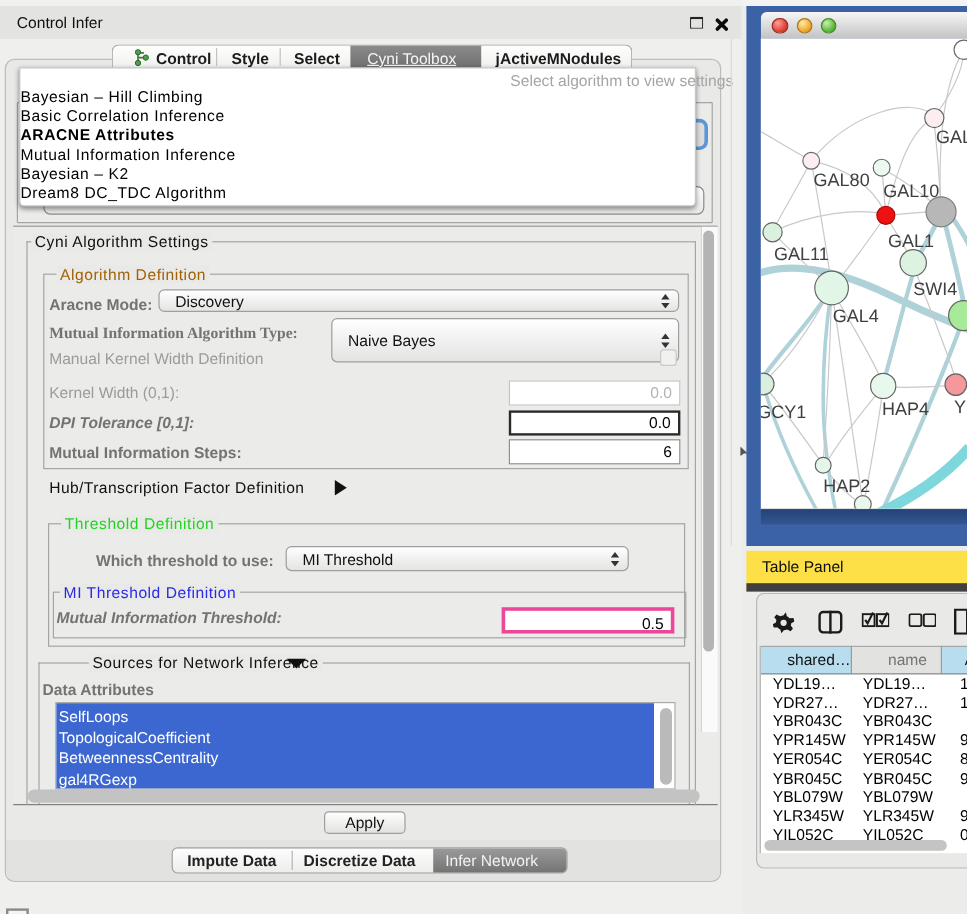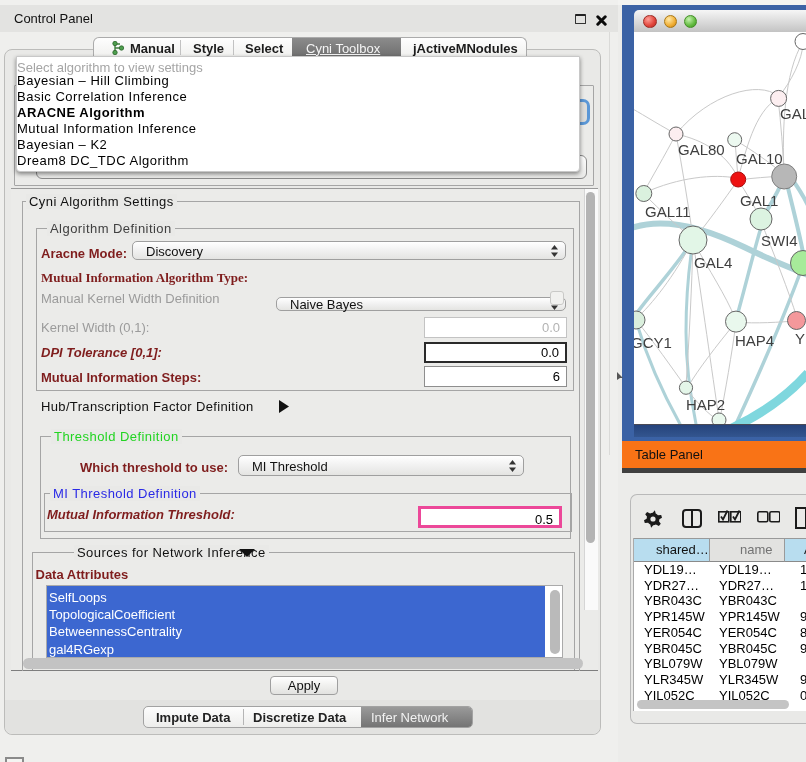--- a/index.html
+++ b/index.html
@@ -1,37 +1,37 @@
 <!DOCTYPE html>
 <html><head>
 <meta charset="utf-8">
 <style>
   html,body{margin:0;padding:0;}
   body{width:806px;height:762px;position:relative;background:#ececea;
        font-family:"Liberation Sans",sans-serif;overflow:hidden;}
   .abs{position:absolute;}
-  .lbl{position:absolute;font-size:13px;font-weight:bold;color:#7f1d1d;white-space:nowrap;}
+  .lbl{position:absolute;font-size:13px;font-weight:bold;color:#737373;white-space:nowrap;}
   .glbl{position:absolute;font-size:13px;font-weight:normal;color:#9b9b9b;white-space:nowrap;}
   .combo{position:absolute;border:1px solid #9f9f9f;border-radius:5px;
          background:linear-gradient(#ffffff,#f2f2f2 45%,#e4e4e2);box-sizing:border-box;}
   .combo .tx{position:absolute;left:13px;top:50%;transform:translateY(-50%);font-size:13px;color:#111;}
   .stepper{position:absolute;right:6px;top:50%;transform:translateY(-50%);width:9px;height:12px;}
   .field{position:absolute;background:#fff;box-sizing:border-box;font-size:13px;
          text-align:right;line-height:20px;padding-right:6px;}
   .fieldset{position:absolute;border:1px solid #a5a5a5;border-right:1px solid #a5a5a5;box-sizing:border-box;
             box-shadow:inset 0 0 0 0 #fff;}
   .ftitle{position:absolute;top:-8px;font-size:13px;letter-spacing:0.45px;background:#e9e9e7;padding:0 3px;white-space:nowrap;}
 </style>
 </head>
 <body>
 
 <div class="abs" style="left:0;top:0;width:806px;height:5px;background:#f3f3f1;"></div>
 <div class="abs" style="left:0;top:0;width:618px;height:762px;background:#f0f0ee;"></div>
 <div class="abs" id="cp-titlebar" style="left:0;top:5px;width:618px;height:27px;background:#e3e3e1;border-bottom:1px solid #d0d0ce;">
-  <span style="position:absolute;left:14px;top:6px;font-size:13px;color:#111;">Control Panel</span>
+  <span style="position:absolute;left:14px;top:6px;font-size:13px;color:#111;">Control Infer</span>
 
   <div style="position:absolute;left:575px;top:9px;width:11px;height:10px;border:1.5px solid #333;border-top:2.5px solid #222;border-radius:1px;box-sizing:border-box;"></div>
 
   <svg style="position:absolute;left:596px;top:9.5px;" width="11" height="11" viewBox="0 0 11 11">
     <path d="M1.8 1.8 L9.2 9.2 M9.2 1.8 L1.8 9.2" stroke="#0a0a0a" stroke-width="3" stroke-linecap="round"></path>
   </svg>
 </div>
 <div class="abs" style="left:0;top:32px;width:618px;height:730px;background:#efefed;"></div>
 
 <div class="abs" style="left:4px;top:49px;width:597px;height:686px;background:#e9e9e7;border:1px solid #bcbcba;border-radius:8px;box-sizing:border-box;"></div>
@@ -39,34 +39,34 @@
 <div class="abs" style="left:11px;top:188px;width:587px;height:483px;border-top:1px solid #9a9a9a;border-bottom:1px solid #7e7e7e;background:#ebebe9;box-sizing:border-box;"></div>
 
 <div class="abs" style="left:584px;top:189px;width:13px;height:421px;background:#fafafa;border-left:1px solid #d5d5d5;"></div>
 <div class="abs" style="left:585.5px;top:192px;width:9px;height:351px;background:#b4b4b4;border-radius:4.5px;"></div>
 
 <div class="fieldset" style="left:22px;top:201px;width:558px;height:470px;border-bottom:none;">
   <span class="ftitle" style="left:3px;color:#111;">Cyni Algorithm Settings</span>
 </div>
 
 <div class="fieldset" style="left:36px;top:228px;width:538px;height:163px;">
-  <span class="ftitle" style="left:10px;color:#404040;">Algorithm Definition</span>
+  <span class="ftitle" style="left:10px;color:#a16207;">Algorithm Definition</span>
 </div>
 
 <span class="lbl" style="left:41px;top:246px;">Aracne Mode:</span>
 <div class="combo" style="left:132px;top:241px;width:434px;height:19px;">
   <span class="tx">Discovery</span>
   <svg class="stepper" viewBox="0 0 9 12">
       <path d="M4.5 0 L8 4.5 H1 Z" fill="#333"></path>
       <path d="M4.5 12 L8 7.5 H1 Z" fill="#333"></path>
     </svg>
 </div>
 
 <span class="lbl" style="left:41px;top:270px;font-family:Liberation Serif, serif;">Mutual Information Algorithm Type:</span>
-<div class="combo" style="left:276px;top:265px;width:290px;height:14px;margin-top:32px;">
+<div class="combo" style="left:276px;top:265px;width:290px;height:37px;">
   <span class="tx">Naive Bayes</span>
   <svg class="stepper" viewBox="0 0 9 12">
       <path d="M4.5 0 L8 4.5 H1 Z" fill="#333"></path>
       <path d="M4.5 12 L8 7.5 H1 Z" fill="#333"></path>
     </svg>
 </div>
 
 <span class="glbl" style="left:41px;top:291px;">Manual Kernel Width Definition</span>
 <div class="abs" style="left:550px;top:291px;width:14px;height:14px;background:#f1f1ef;border:1px solid #c9c9c7;border-radius:3px;box-sizing:border-box;"></div>
 
@@ -132,42 +132,42 @@
 </div>
 
 <div class="abs" style="left:93px;top:37px;width:434px;height:21px;background:linear-gradient(#fefefe,#f0f0ee);border:1px solid #ababab;border-bottom:1px solid #bbb;border-radius:6px 6px 0 0;box-sizing:border-box;">
 
   <svg style="position:absolute;left:18px;top:3px;" width="13" height="14" viewBox="0 0 13 14">
     <path d="M3 3 L3 11 M3 7 L9 7 M3 3 L8 3" stroke="#3e7d3e" stroke-width="1.4" fill="none"></path>
     <circle cx="3" cy="2.5" r="2.2" fill="#4d9e4d" stroke="#2c642c" stroke-width="0.8"></circle>
     <circle cx="9.5" cy="7" r="2.2" fill="#4d9e4d" stroke="#2c642c" stroke-width="0.8"></circle>
     <circle cx="3" cy="11.5" r="2.2" fill="#4d9e4d" stroke="#2c642c" stroke-width="0.8"></circle>
   </svg>
-  <span style="position:absolute;left:36px;top:2.5px;font-size:13px;font-weight:bold;color:#1c1c1c;">Manual</span>
+  <span style="position:absolute;left:36px;top:2.5px;font-size:13px;font-weight:bold;color:#1c1c1c;">Control</span>
   <div style="position:absolute;left:86px;top:2px;width:1px;height:15px;background:#c2c2c2;"></div>
   <span style="position:absolute;left:99px;top:2.5px;font-size:13px;font-weight:bold;color:#1c1c1c;">Style</span>
   <div style="position:absolute;left:139px;top:2px;width:1px;height:15px;background:#c2c2c2;"></div>
   <span style="position:absolute;left:151px;top:2.5px;font-size:13px;font-weight:bold;color:#1c1c1c;">Select</span>
   <div style="position:absolute;left:198px;top:0;width:109px;height:19px;background:linear-gradient(#8b8b8b,#6f6f6f);"></div>
   <span style="position:absolute;left:212px;top:2.5px;font-size:13px;color:#f5f5f5;text-decoration:underline;">Cyni Toolbox</span>
   <span style="position:absolute;left:319px;top:2.5px;font-size:13px;font-weight:bold;color:#1c1c1c;">jActiveMNodules</span>
 </div>
 
 <div class="abs" style="left:14px;top:85px;width:580px;height:101px;border:1px solid #a5a5a5;border-radius:1px;box-sizing:border-box;background:#ebebe9;"></div>
 
 <div class="abs" style="left:530px;top:99px;width:60px;height:26px;border:3px solid #5b97d6;border-radius:7px;background:#dcdcda;box-sizing:border-box;"></div>
 
 <div class="abs" style="left:36px;top:155px;width:551px;height:24px;border:1.5px solid #8a8a8a;border-radius:6px;background:linear-gradient(#fdfdfd,#e8e8e6);box-sizing:border-box;"></div>
 
 <div class="abs" style="left:16px;top:56px;width:564px;height:116px;background:#fff;border:1px solid #c8c8c8;border-radius:0 0 4px 4px;box-shadow:0 2px 4px rgba(0,0,0,0.45);box-sizing:border-box;">
-  <div style="position:absolute;left:0;top:3px;width:100%;text-align:left;font-size:13px;color:#a5a5a5;">Select algorithm to view settings</div>
+  <div style="position:absolute;left:0;top:3px;width:100%;text-align:right;font-size:13px;color:#a5a5a5;padding-left:32px;">Select algorithm to view settings</div>
   <div style="position:absolute;left:0px;top:16px;font-size:13px;letter-spacing:0.5px;color:#000;line-height:16.1px;white-space:nowrap;">
     Bayesian – Hill Climbing<br>
     Basic Correlation Inference<br>
-    <b>ARACNE Algorithm</b><br>
+    <b>ARACNE Attributes</b><br>
     Mutual Information Inference<br>
     Bayesian – K2<br>
     Dream8 DC_TDC Algorithm
   </div>
 </div>
 
 <div class="abs" style="left:5px;top:757px;width:19px;height:10px;border:2px solid #8a8a8a;background:#f4f4f2;box-sizing:border-box;"></div>
 
 <div class="abs" style="left:622px;top:5px;width:184px;height:450px;background:#3b62a5;"></div>
 <div class="abs" style="left:634px;top:424px;width:172px;height:13px;background:linear-gradient(#24427a,#33558f);"></div>
@@ -258,21 +258,21 @@
 </svg>
 </div>
 
 <div class="abs" style="left:609px;top:32px;width:1px;height:423px;background:#dadad8;"></div>
 
 <svg class="abs" style="left:616px;top:372px;" width="7" height="8" viewBox="0 0 7 8">
     <path d="M1 8 L1 0 L7 6 L4 6 Z" fill="#555"></path>
   </svg>
 
 <div class="abs" style="left:622px;top:455px;width:184px;height:307px;background:#ececea;"></div>
-<div class="abs" style="left:622px;top:441px;width:184px;height:27px;background:#f97316;border-bottom:5px solid #404040;">
+<div class="abs" style="left:622px;top:459px;width:184px;height:27px;background:#fde047;border-bottom:7px solid #404040;">
   <span style="position:absolute;left:13px;top:6px;font-size:13px;color:#111;">Table Panel</span>
 </div>
 
 <div class="abs" style="left:630px;top:494px;width:176px;height:230px;background:#e9e9e7;border:1px solid #b9b9b9;border-radius:7px 0 0 7px;border-right:none;box-sizing:border-box;"></div>
 
 <svg class="abs" style="left:644px;top:510px;" width="18" height="18" viewBox="0 0 18 18">
   <path d="M9 0 L10.5 3 A6.3 6.3 0 0 1 13 4.2 L16.2 3.4 L17.6 6 L15.3 8 A6.3 6.3 0 0 1 15.3 10 L17.6 12 L16.2 14.6 L13 13.8 A6.3 6.3 0 0 1 10.5 15 L9 18 L7.5 15 A6.3 6.3 0 0 1 5 13.8 L1.8 14.6 L0.4 12 L2.7 10 A6.3 6.3 0 0 1 2.7 8 L0.4 6 L1.8 3.4 L5 4.2 A6.3 6.3 0 0 1 7.5 3 Z" fill="#1b1b1b" transform="rotate(12 9 9)"></path>
   <circle cx="9" cy="9" r="2.6" fill="#e9e9e7"></circle>
 </svg>
 <div class="abs" style="left:682px;top:509px;width:20px;height:19px;border:2.4px solid #1b1b1b;border-radius:4px;box-sizing:border-box;"></div>

